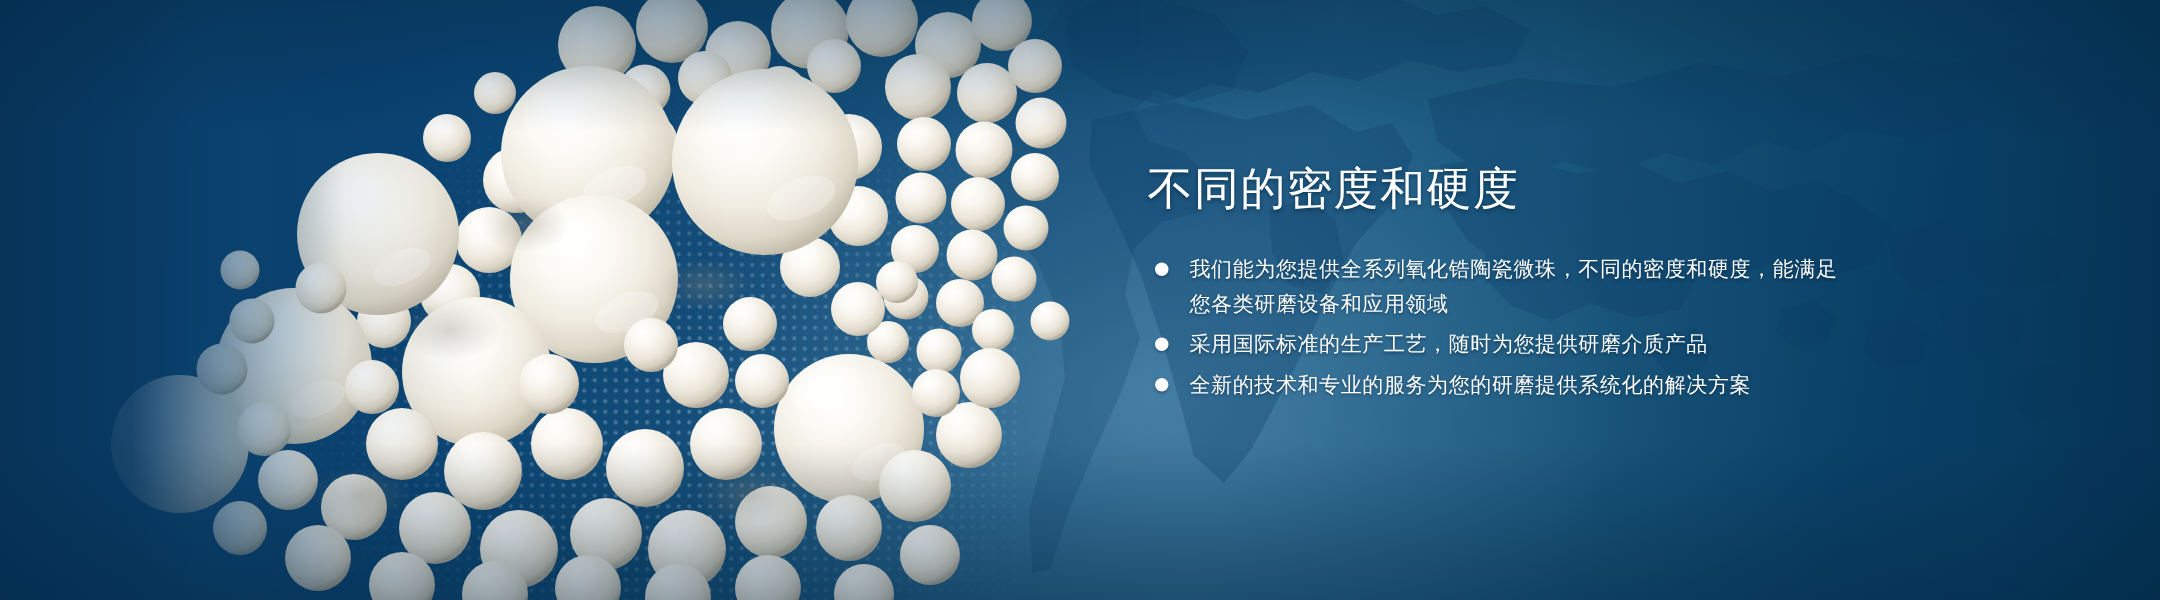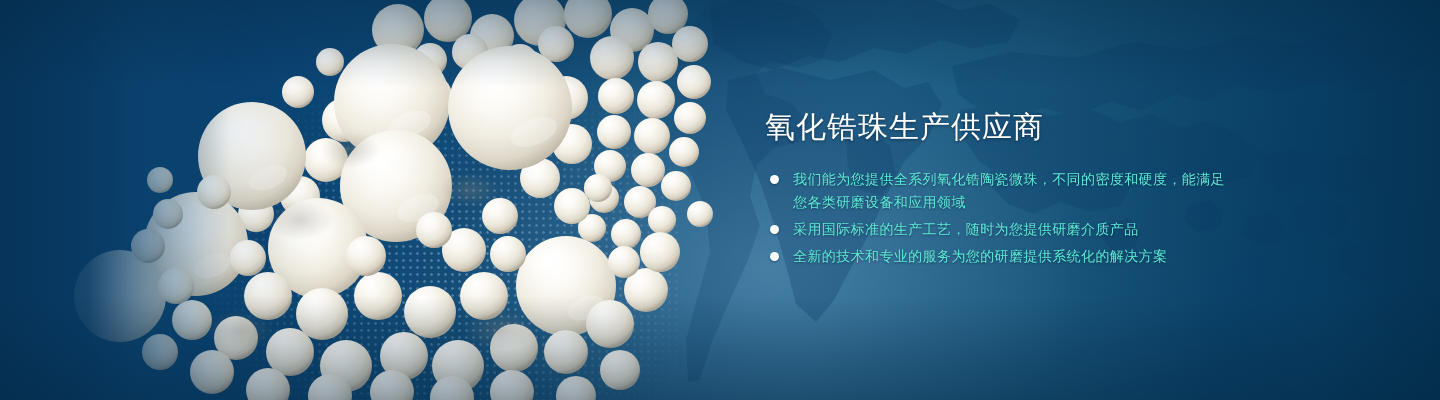--- a/index.html
+++ b/index.html
@@ -108,21 +108,21 @@
     white-space: nowrap;
   }
   .points {
     list-style: none;
     margin: 0;
     padding: 0;
   }
   .point {
     position: relative;
     padding-left: 28px;
-    color: #5eead4;
+    color: #ffffff;
     font-size: 14px;
     line-height: 23px;
     letter-spacing: 0.4px;
     margin-bottom: 4px;
     text-shadow: 0 1px 2px rgba(0,25,50,0.5);
   }
   .point:last-child { margin-bottom: 0; }
   .bullet {
     position: absolute;
     left: 5px;
@@ -348,21 +348,21 @@
             <stop offset="100%" stop-color="#0b4471" stop-opacity="0.18"></stop>
           </linearGradient>
         </defs>
       </g>
     </svg>
   </div>
 
   <div class="bg-vignette"></div>
 
   <div class="copy">
-    <h1 class="headline">氧化锆珠生产供应商</h1>
+    <h1 class="headline">不同的密度和硬度</h1>
     <ul class="points">
       <li class="point">
         <span class="bullet"></span>
         <span>我们能为您提供全系列氧化锆陶瓷微珠，不同的密度和硬度，能满足您各类研磨设备和应用领域</span>
       </li>
       <li class="point">
         <span class="bullet"></span>
         <span>采用国际标准的生产工艺，随时为您提供研磨介质产品</span>
       </li>
       <li class="point">

